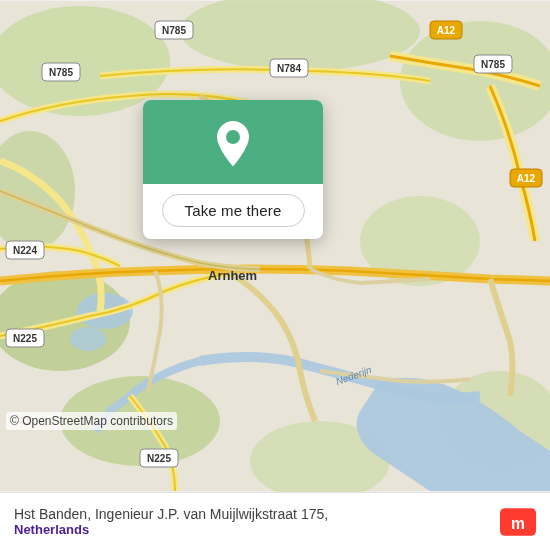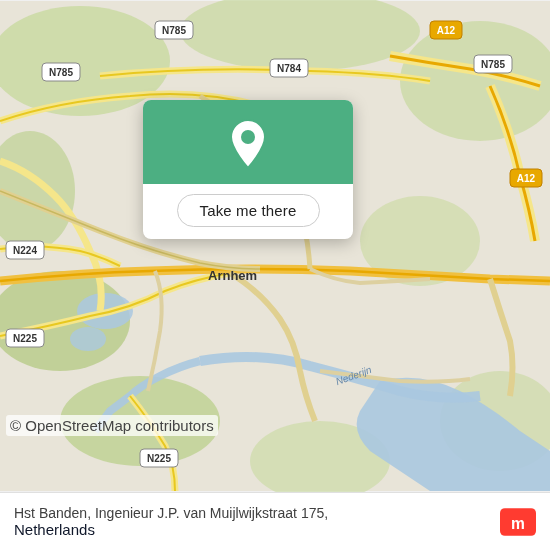--- a/index.html
+++ b/index.html
@@ -33,21 +33,21 @@
       top: 0; left: 0;
       width: 100%;
       height: 100%;
     }
 
     
     #popup-card {
       position: absolute;
       top: 100px;
       left: 143px;
-      width: 210px;
+      width: 180px;
       background: white;
       border-radius: 8px;
       box-shadow: 0 4px 16px rgba(0,0,0,0.25);
       display: flex;
       flex-direction: column;
       align-items: center;
       padding-bottom: 12px;
       z-index: 10;
     }
 
@@ -96,41 +96,42 @@
       flex-direction: column;
     }
 
     #place-name {
       font-size: 14px;
       font-weight: 500;
       color: #404040;
     }
 
     #place-country {
-      font-size: 15px;
-      color: #0f172a;
+      font-size: 13px;
+      color: #4c1d95;
+      font-weight: bold;
     }
 
     #moovit-logo {
       display: flex;
       align-items: center;
       gap: 5px;
     }
 
     #moovit-icon {
       width: 36px;
       height: 28px;
     }
 
     
     #osm-attr {
       position: absolute;
-      bottom: 56px;
+      bottom: 62px;
       left: 6px;
-      font-size: 15px;
+      font-size: 12px;
       color: #444;
       background: rgba(255,255,255,0.75);
       padding: 2px 4px;
       border-radius: 3px;
       z-index: 5;
     }
 
     
     #arnhem-label {
       position: absolute;

